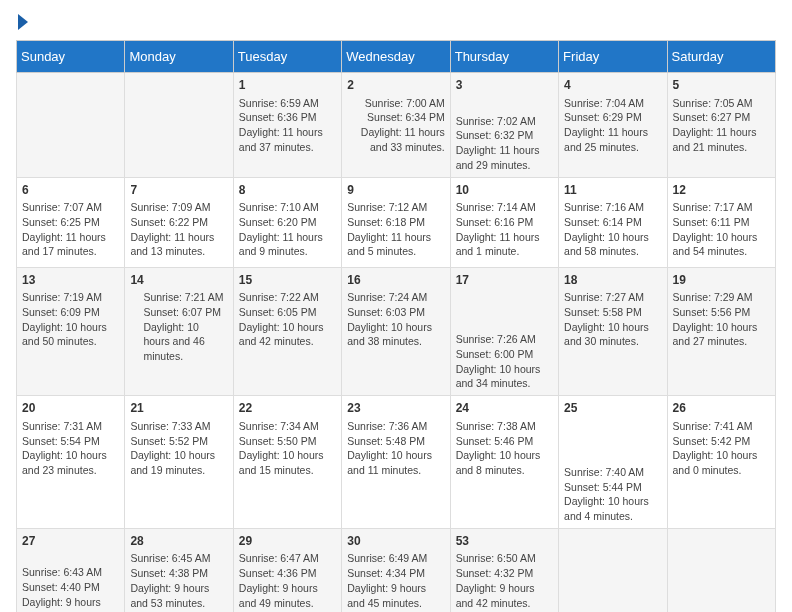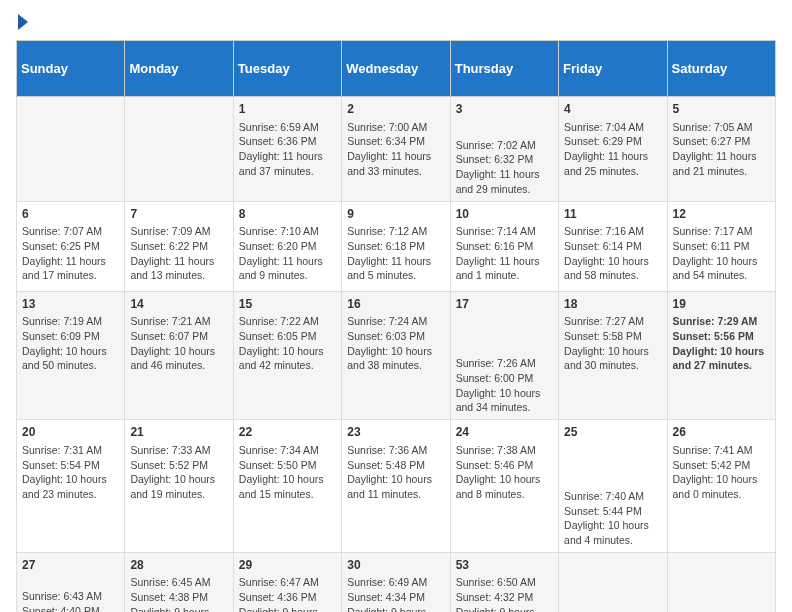--- a/index.html
+++ b/index.html
@@ -59,24 +59,24 @@
     table {
       width: 100%;
       border-collapse: collapse;
       font-size: 11px;
     }
     thead tr {
       background-color: #2176c7;
       color: #fff;
     }
     thead th {
-      padding: 20px 4px;
+      padding: 8px 4px;
       text-align: left;
       font-size: 13px;
-      font-weight: bold;
+      font-weight: normal;
       border: 1px solid #ccc;
     }
     tbody tr {
       border: 1px solid #ccc;
     }
     tbody td {
       vertical-align: top;
       padding: 4px 5px;
       border: 1px solid #ddd;
       height: 90px;
@@ -135,21 +135,21 @@
         <td></td>
         <td></td>
         <td>
           <span class="day-number">1</span>
           <div class="cell-content" style="white-space: pre-line;">Sunrise: 6:59 AM
 Sunset: 6:36 PM
 Daylight: 11 hours and 37 minutes.</div>
         </td>
         <td>
           <span class="day-number">2</span>
-          <div class="cell-content" style="white-space: pre-line;">Sunrise: 7:00 AM
+          <div class="cell-content" style="white-space: pre-line; text-align: right;">Sunrise: 7:00 AM
 Sunset: 6:34 PM
 Daylight: 11 hours and 33 minutes.</div>
         </td>
         <td>
           <span class="day-number">3</span>
           <div class="cell-content" style="white-space: pre-line; margin-top: 20px;">Sunrise: 7:02 AM
 Sunset: 6:32 PM
 Daylight: 11 hours and 29 minutes.</div>
         </td>
         <td>
@@ -211,21 +211,21 @@
       </tr>
       <tr>
         <td>
           <span class="day-number">13</span>
           <div class="cell-content" style="white-space: pre-line;">Sunrise: 7:19 AM
 Sunset: 6:09 PM
 Daylight: 10 hours and 50 minutes.</div>
         </td>
         <td>
           <span class="day-number">14</span>
-          <div class="cell-content" style="white-space: pre-line;">Sunrise: 7:21 AM
+          <div class="cell-content" style="white-space: pre-line; margin-left: 13px;">Sunrise: 7:21 AM
 Sunset: 6:07 PM
 Daylight: 10 hours and 46 minutes.</div>
         </td>
         <td>
           <span class="day-number">15</span>
           <div class="cell-content" style="white-space: pre-line;">Sunrise: 7:22 AM
 Sunset: 6:05 PM
 Daylight: 10 hours and 42 minutes.</div>
         </td>
         <td>
@@ -241,21 +241,21 @@
 Daylight: 10 hours and 34 minutes.</div>
         </td>
         <td>
           <span class="day-number">18</span>
           <div class="cell-content" style="white-space: pre-line;">Sunrise: 7:27 AM
 Sunset: 5:58 PM
 Daylight: 10 hours and 30 minutes.</div>
         </td>
         <td>
           <span class="day-number">19</span>
-          <div class="cell-content" style="white-space: pre-line; font-weight: bold;">Sunrise: 7:29 AM
+          <div class="cell-content" style="white-space: pre-line;">Sunrise: 7:29 AM
 Sunset: 5:56 PM
 Daylight: 10 hours and 27 minutes.</div>
         </td>
       </tr>
       <tr>
         <td>
           <span class="day-number">20</span>
           <div class="cell-content" style="white-space: pre-line;">Sunrise: 7:31 AM
 Sunset: 5:54 PM
 Daylight: 10 hours and 23 minutes.</div>

